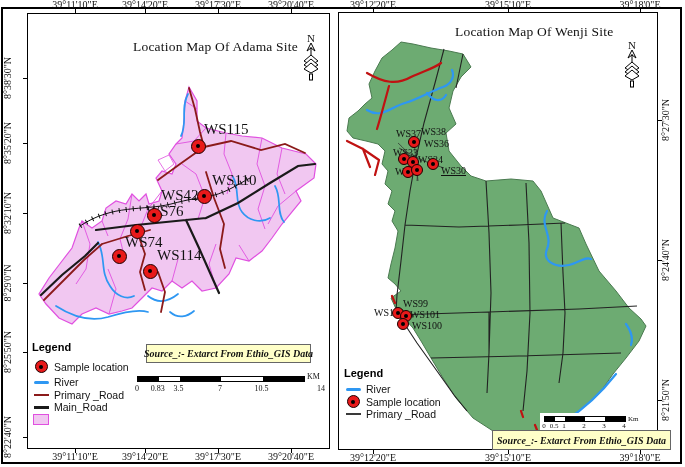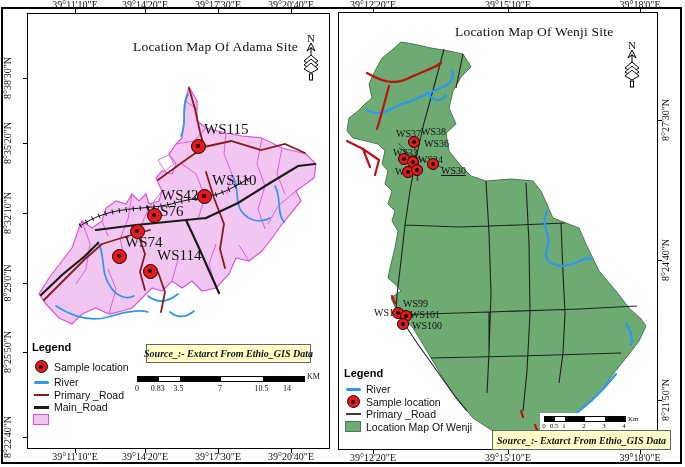--- a/index.html
+++ b/index.html
@@ -183,42 +183,36 @@
           <span class="leg-dot"></span>
         </span>
         <span class="leg-label">Sample location</span>
       </div>
       <div class="leg-row">
         <span class="leg-sym">
           <span class="sym-primary-road-wenji"></span>
         </span>
         <span class="leg-label">Primary _Road</span>
       </div>
-      <div class="leg-row">
-        <span class="leg-sym">
-          <span class="sym-wenji-fill"></span>
-        </span>
-        <span class="leg-label">Location Map Of Wenji</span>
-      </div>
     </div>
 
   <div class="scalebar" id="adama-scalebar">
     <div class="bar" style="width: 166px;">
         <div class="seg" style="width: 20.75px; background: rgb(0, 0, 0);"></div>
         <div class="seg" style="width: 20.75px; background: rgb(255, 255, 255);"></div>
         <div class="seg" style="width: 41.5px; background: rgb(0, 0, 0);"></div>
         <div class="seg" style="width: 41.5px; background: rgb(255, 255, 255);"></div>
         <div class="seg" style="width: 41.5px; background: rgb(0, 0, 0);"></div>
       </div>
   <span class="bar-num" style="left: 0px;">0</span>
       <span class="bar-num" style="left: 20.75px;">0.83</span>
       <span class="bar-num" style="left: 41.5px; text-align: right;">3.5</span>
       <span class="bar-num" style="left: 83px;">7</span>
       <span class="bar-num" style="left: 124.5px;">10.5</span>
-      <span class="bar-num" style="left: 150px;">14</span>
+      <span class="bar-num" style="left: 184px;">14</span>
       <span class="bar-unit" style="left: 170px;">KM</span>
     </div>
   <div class="scalebar" id="wenji-scalebar">
     <div class="bar" style="width: 80px;">
         <div class="seg" style="width: 10px; background: rgb(0, 0, 0);"></div>
         <div class="seg" style="width: 10px; background: rgb(255, 255, 255);"></div>
         <div class="seg" style="width: 20px; background: rgb(0, 0, 0);"></div>
         <div class="seg" style="width: 20px; background: rgb(255, 255, 255);"></div>
         <div class="seg" style="width: 20px; background: rgb(0, 0, 0);"></div>
       </div>

